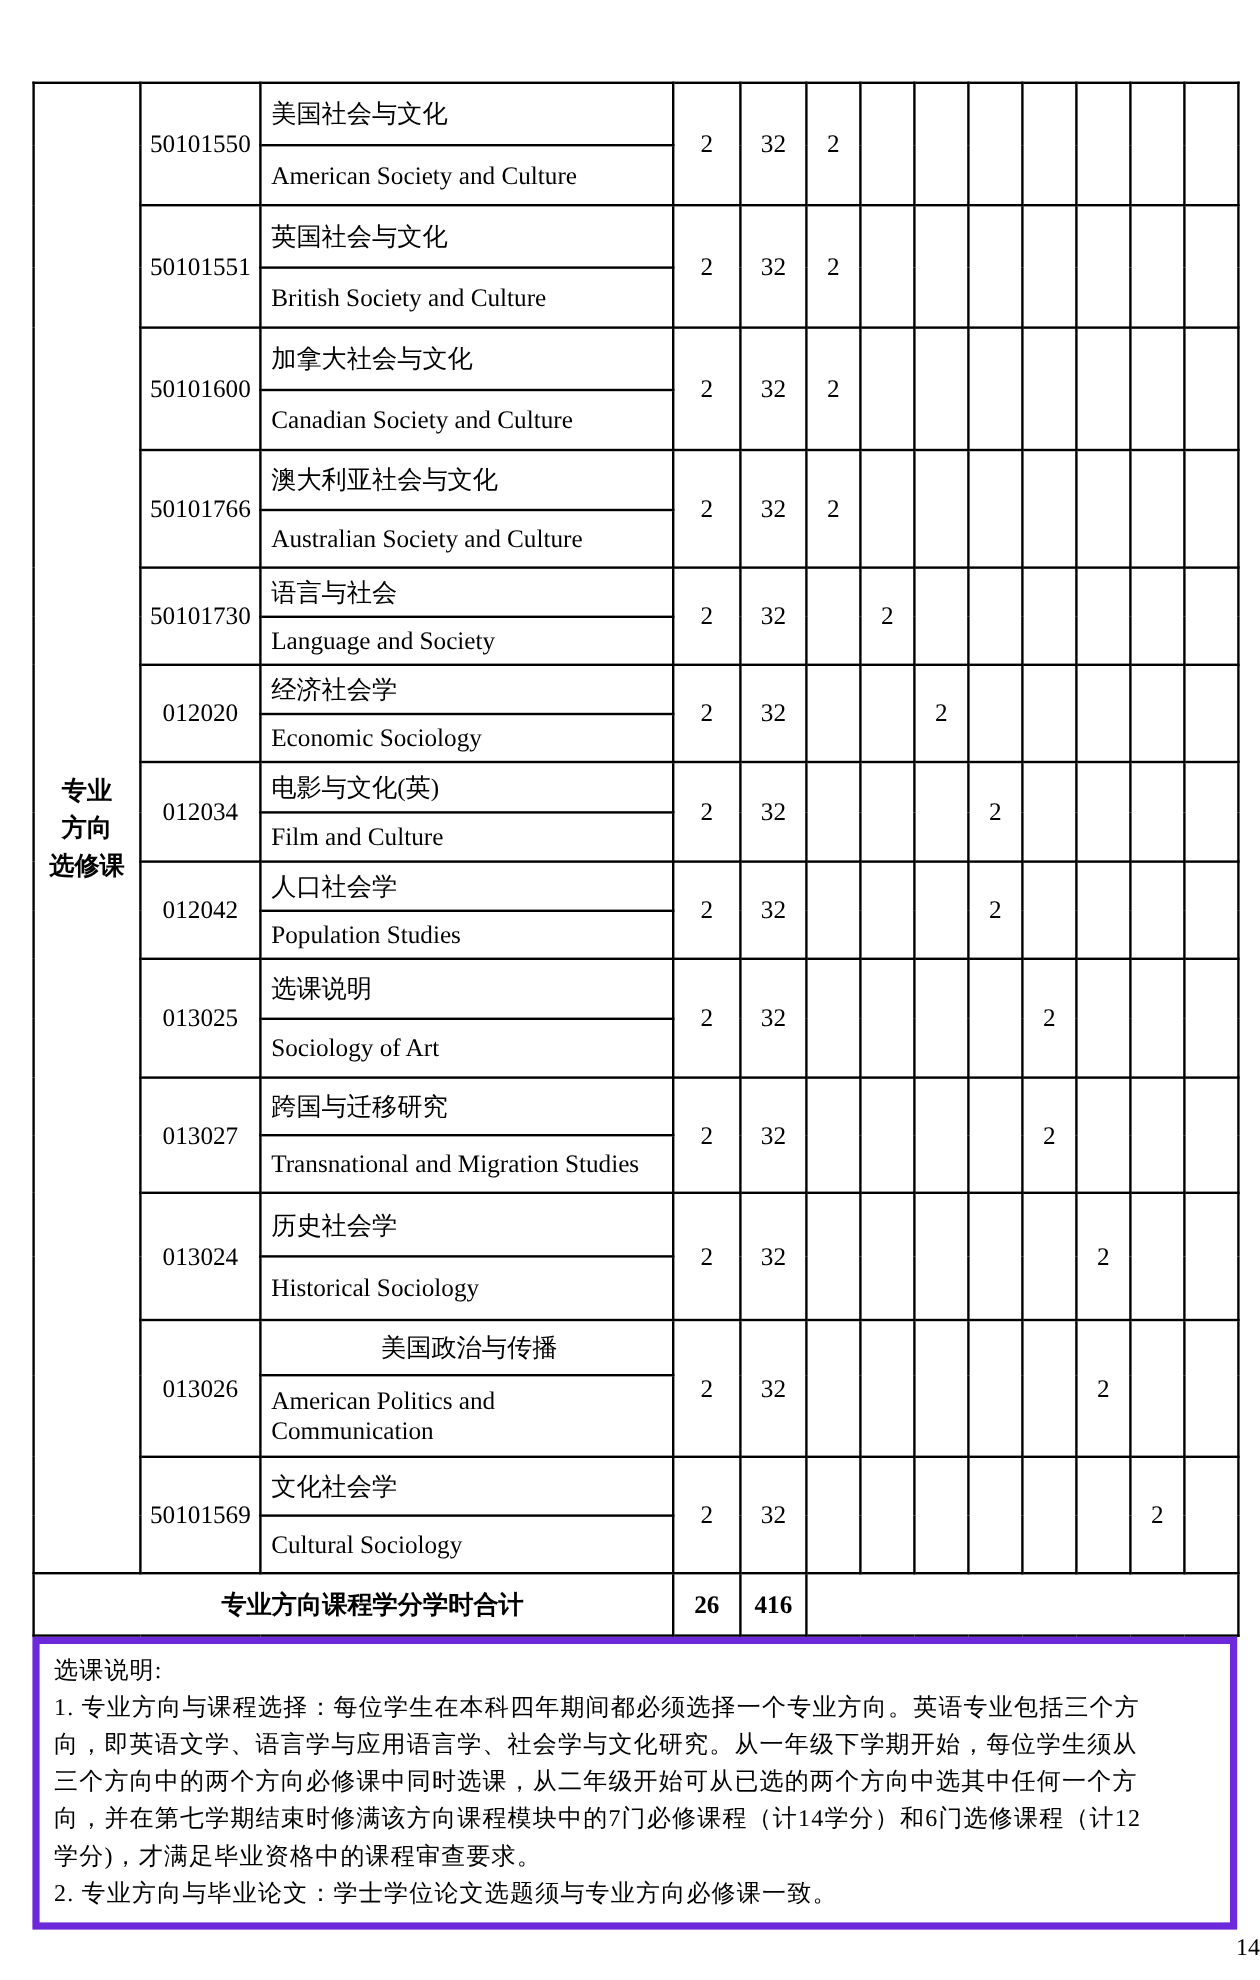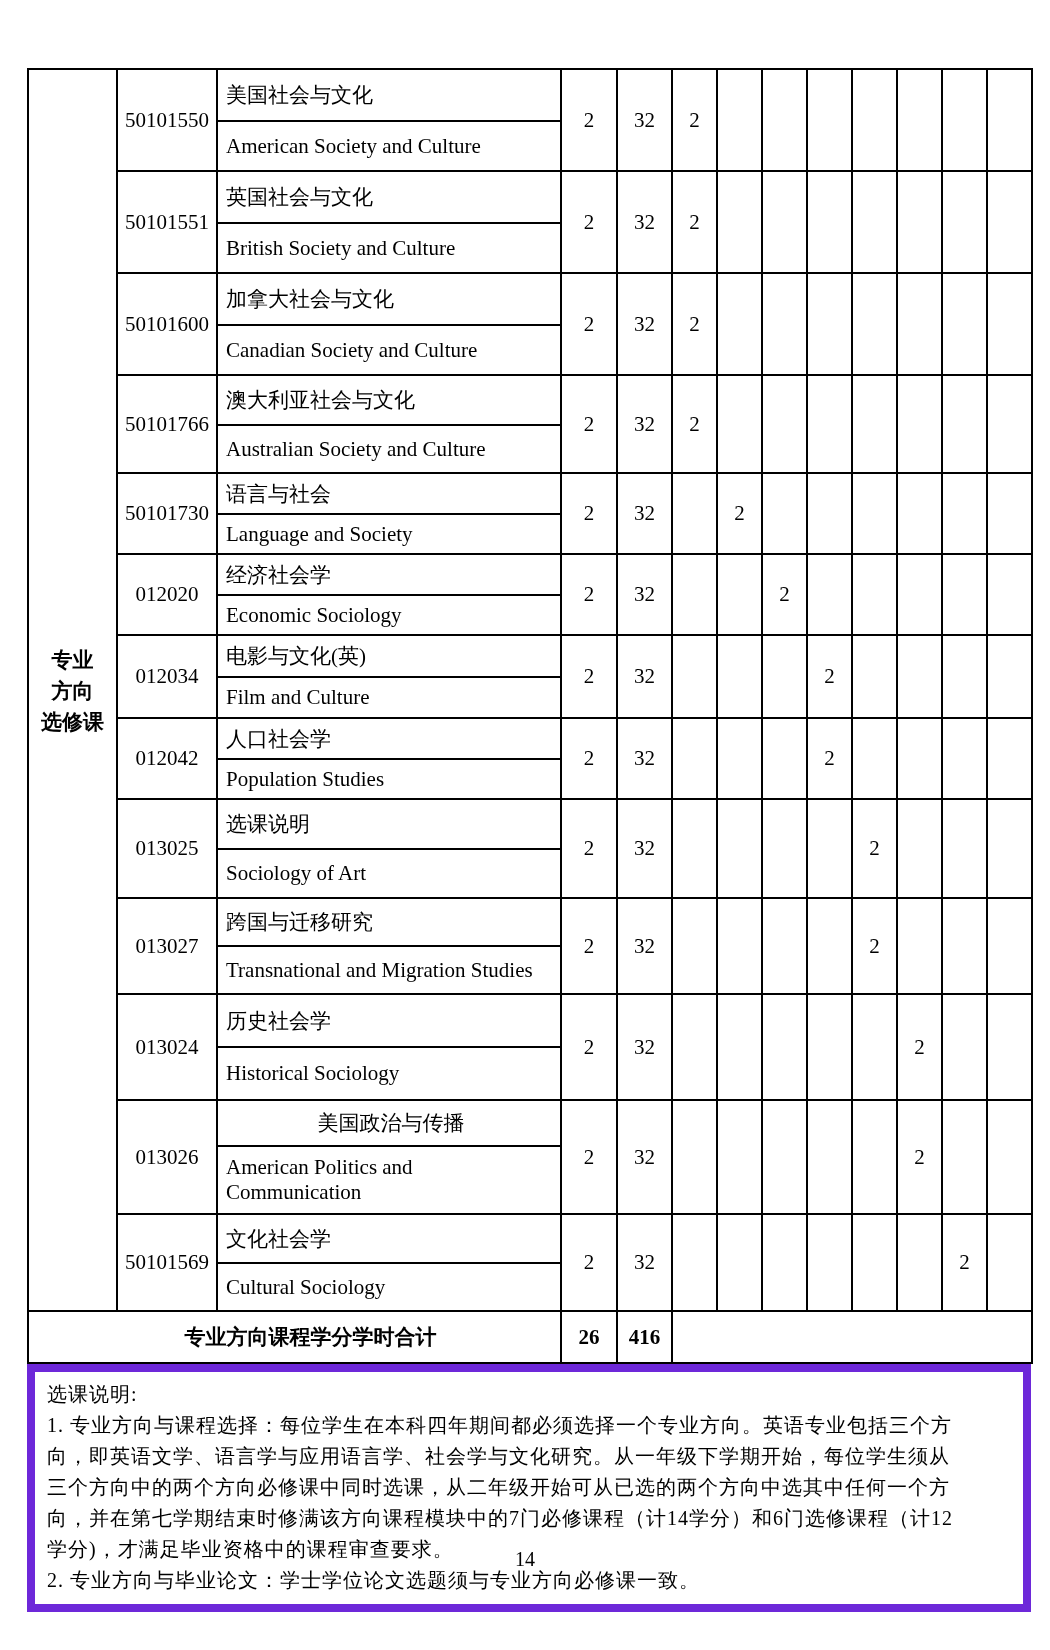--- a/index.html
+++ b/index.html
@@ -22,28 +22,28 @@
   td.name{font-size:21px;text-align:left;vertical-align:middle;padding:2px 4px 2px 8px;}
   td.name.en{white-space:pre-line;}
   td.num{font-size:21px;text-align:center;vertical-align:middle;}
   tr.total-row td{height:50px;vertical-align:middle;}
   td.total-label{
     font-family:"Liberation Sans","DejaVu Sans",sans-serif;
     font-weight:bold;font-size:21px;text-align:center;padding-left:32px;
   }
   td.total-num{font-weight:bold;font-size:21px;text-align:center;}
   .notes{
-    width:1004px;box-sizing:border-box;border:8px solid #6d28d9;
+    width:1004px;box-sizing:border-box;border:6px solid #6d28d9;
     padding:7px 10px 8px 12px;
     font-size:20px;line-height:31px;letter-spacing:1px;
   }
   .note-line{white-space:nowrap;}
   .page-number{
-    position:absolute;top:1548px;left:0;width:1050px;
-    text-align:center;font-size:20px;
+    position:absolute;top:1612px;left:0;width:1050px;
+    text-align:right;font-size:20px;
   }
 </style>
 </head>
 <body>
 
 <div class="sheet">
 
   <table class="curriculum">
     <colgroup>
       <col style="width:89px">

